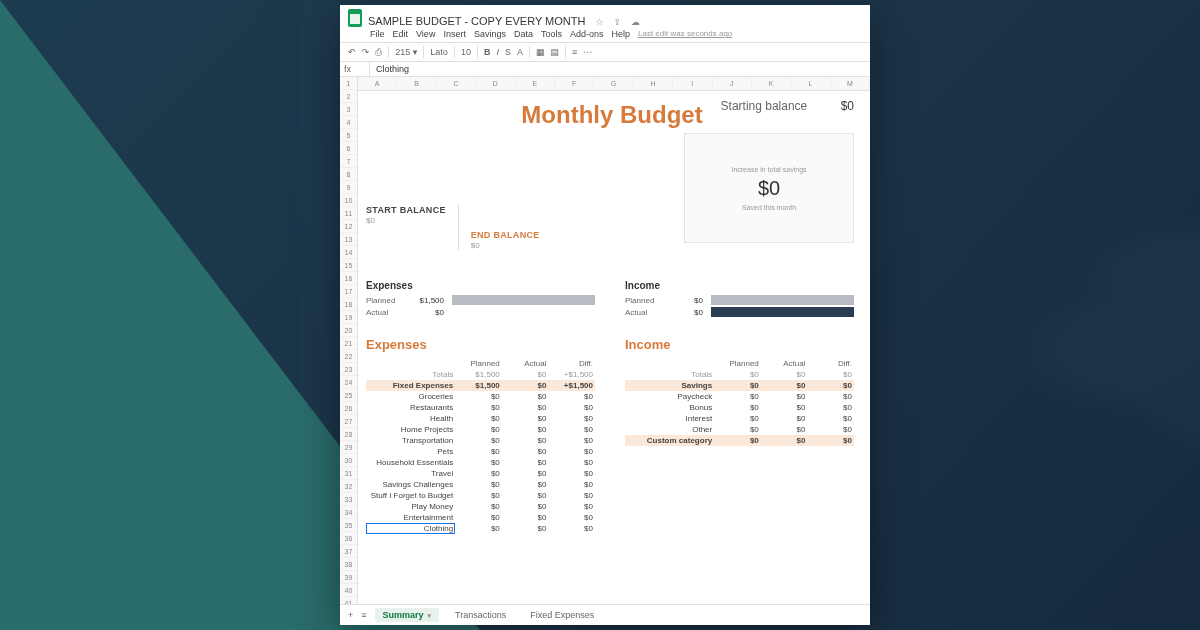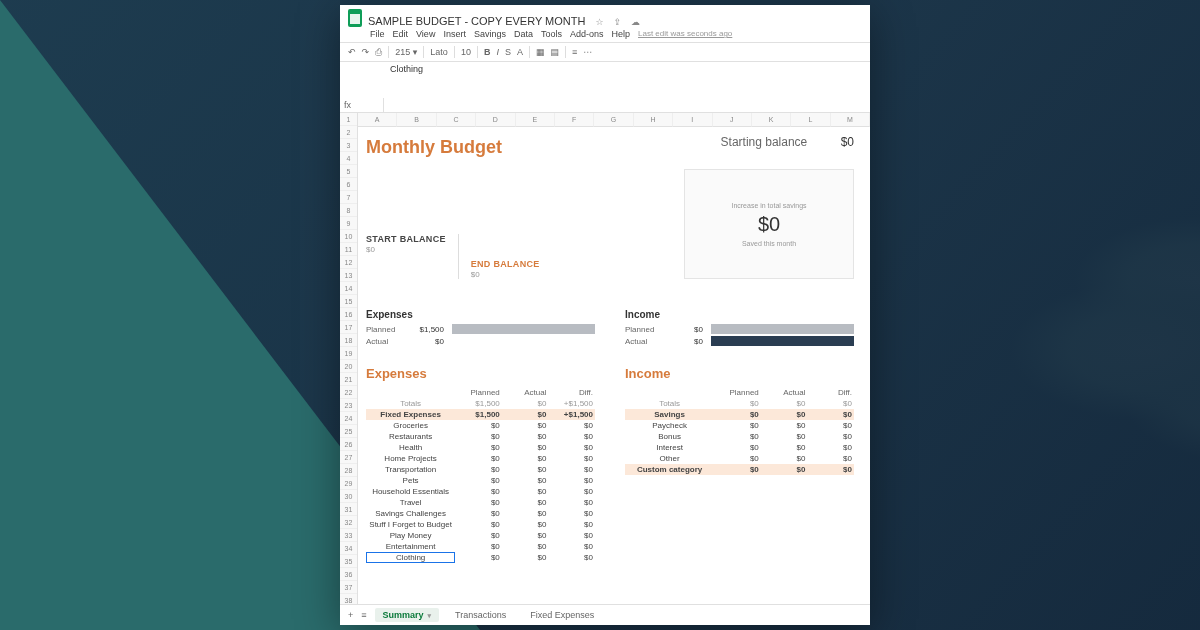--- a/index.html
+++ b/index.html
@@ -51,31 +51,31 @@
   .menubar { padding: 0 8px 3px 30px; display:flex; gap:8px; font-size:9px; color:#444; }
   .menubar span { cursor: default; }
   .last-edit { color:#999; text-decoration: underline; font-size:8px; }
   .toolbar {
     border-top:1px solid #e0e0e0; border-bottom:1px solid #e0e0e0;
     padding:3px 8px; display:flex; gap:6px; align-items:center;
     font-size:9px; color:#666;
   }
   .toolbar .sep { width:1px; height:12px; background:#ddd; }
   .formula-row { display:flex; border-bottom:1px solid #e0e0e0; font-size:9px; }
-  .cell-ref { width:44px; padding:2px 4px; border-right:1px solid #e0e0e0; color:#666;margin-top:36px; }
+  .cell-ref { width:30px; padding:2px 4px; border-right:1px solid #e0e0e0; color:#666; }
   .formula-val { padding:2px 6px; color:#333; }
 
   .grid-area { flex:1; display:flex; overflow:hidden; }
   .row-gutter { width:18px; background:#f8f8f8; border-right:1px solid #e0e0e0; }
   .row-gutter div { height: var(--rh,13px); font-size:7px; color:#888; text-align:center; border-bottom:1px solid #eee; line-height:13px; }
   .col-headers { height:14px; display:flex; }
   .col-headers div { flex:1; font-size:7px; color:#888; text-align:center; border-right:1px solid #eee; border-bottom:1px solid #e0e0e0; line-height:14px; background:#f8f8f8; }
   .sheet-body { flex:1; position:relative; padding:4px 12px 4px 4px; }
 
-  .budget-title { color:#d67b3c; font-size:18px; font-weight:700; margin:6px 0 2px 4px; }
+  .budget-title { color:#d67b3c; font-size:24px; font-weight:700; margin:6px 0 2px 4px;text-align:center; }
   .starting-balance { position:absolute; right:16px; top:8px; font-size:12px; }
   .starting-balance .lbl{ color:#666; margin-right:30px;}
   .starting-balance .val{ color:#333; }
 
   .balance-block { display:flex; gap:12px; margin:76px 0 0 4px; }
   .bal-col { text-align:left; }
   .bal-col .h { font-size:9px; font-weight:700; color:#444; letter-spacing:.3px; }
   .bal-col.end .h { color:#d67b3c;margin-top:25px; }
   .bal-col .v { font-size:8px; color:#999; margin-top:1px; }
   .bal-divider{ width:1px; background:#ddd; }
@@ -101,21 +101,21 @@
   .bar.gray { background:#b8bcc2; }
   .bar.dark { background:#2a3d52; }
   .bar.empty { background:transparent; }
 
   .tables-row { display:flex; gap:30px; margin:18px 4px 0 4px; }
   .tbl { flex:1; }
   .tbl-title { color:#d67b3c; font-size:13px; font-weight:700; margin-bottom:6px; }
   .tbl-head, .tbl-row { display:flex; font-size:8px; }
   .tbl-head { color:#666; }
   .tbl-head .c, .tbl-row .c { padding:1px 2px; }
-  .c.name { flex:1.6; text-align:center; }
+  .c.name { flex:1.6; text-align:right; }
   .c.num { flex:0.8; text-align:right; }
   .tbl-row.total { color:#999; }
   .tbl-row.hl { background:#fce8d9; font-weight:600; }
   .tbl-row.sel .c.name { outline:1.5px solid #1a73e8; outline-offset:-1px; }
 
   .tabbar { border-top:1px solid #e0e0e0; padding:3px 8px; display:flex; gap:8px; align-items:center; font-size:9px; color:#666; }
   .tab { padding:2px 8px; border-radius:2px; }
   .tab.active { background:#e9f1ec; color:#0b7a3b; font-weight:600; }
   .tab .dd { font-size:7px; margin-left:4px; color:#999; }
 </style>

